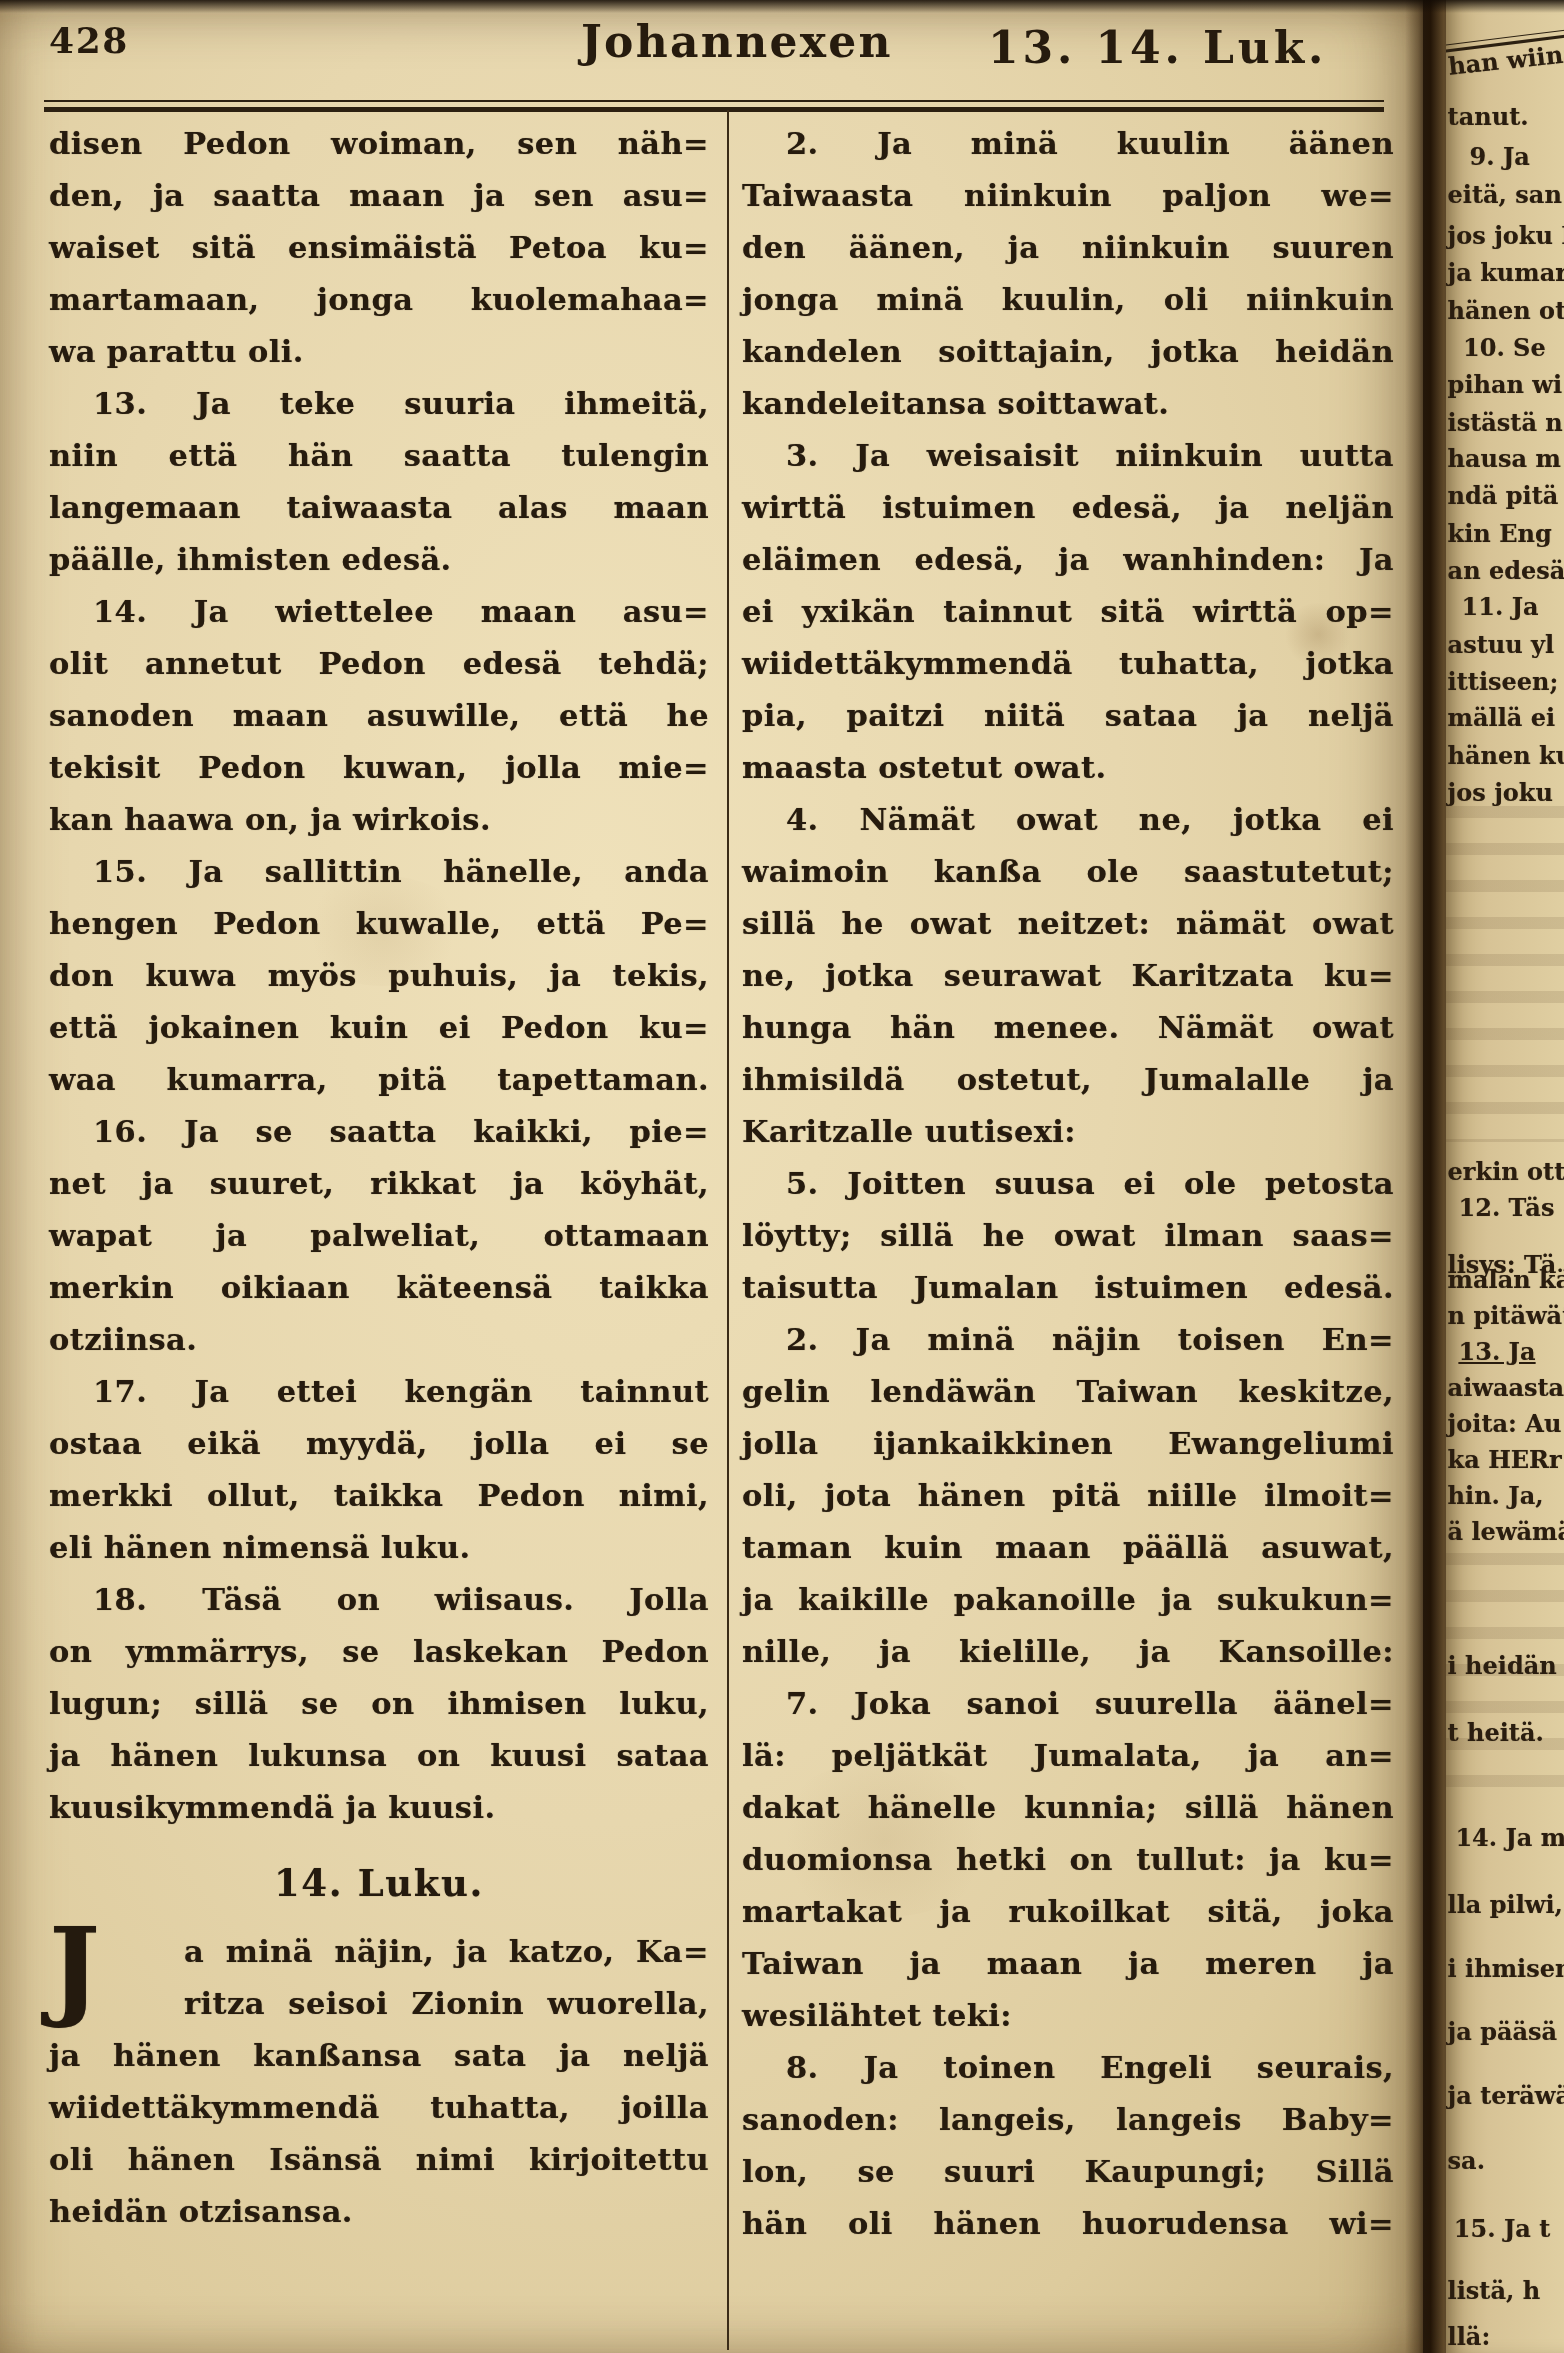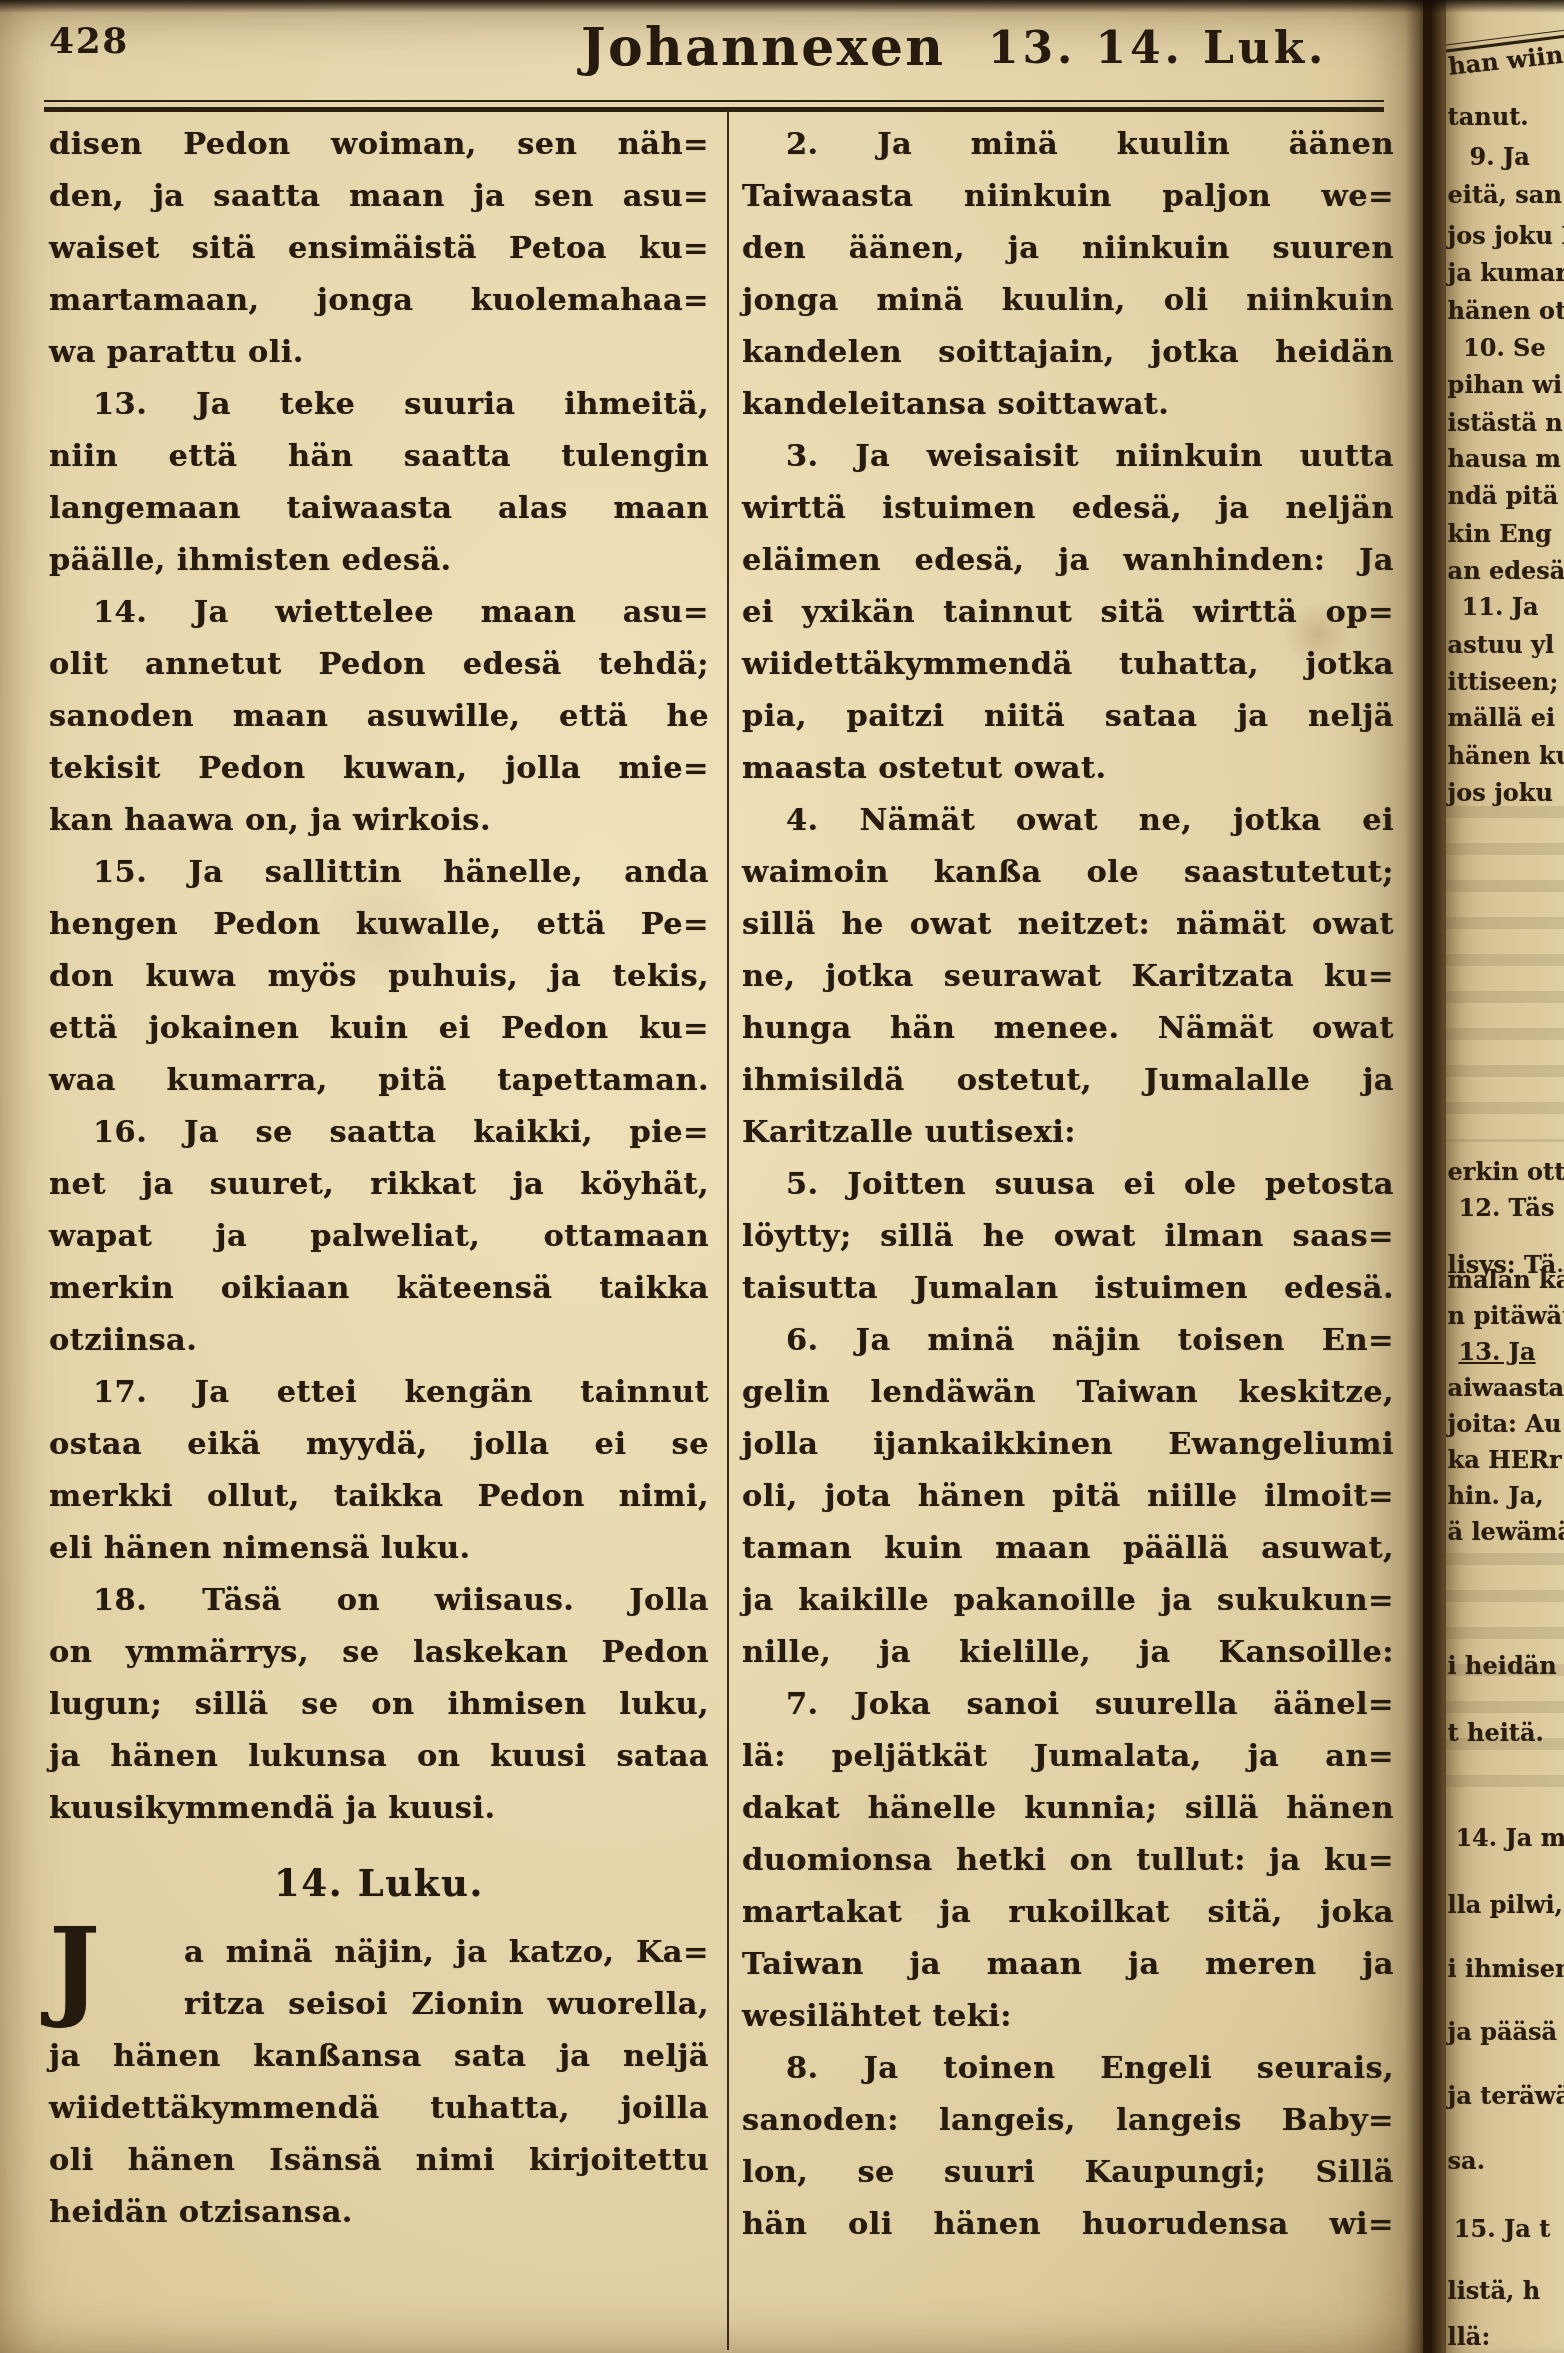--- a/index.html
+++ b/index.html
@@ -19,21 +19,21 @@
   .top-shade{position:absolute;left:0;top:0;width:100%;height:12.5px;
     background:linear-gradient(to bottom, rgba(18,11,5,.85), rgba(18,11,5,0));}
 
   .stain{position:absolute;border-radius:50%;pointer-events:none;}
   .stain.s1{left:1283px;top:603px;width:70px;height:63px;background:radial-gradient(circle, rgba(120,85,40,.22), rgba(120,85,40,0) 70%);}
   .stain.s2{left:297px;top:876px;width:172px;height:110px;background:radial-gradient(circle, rgba(140,105,55,.10), rgba(140,105,55,0) 70%);}
   .stain.s3{left:767px;top:1761px;width:235px;height:156px;background:radial-gradient(circle, rgba(135,100,50,.10), rgba(135,100,50,0) 70%);}
 
   
   .pagenum{position:absolute;left:49px;top:19px;font-size:36px;font-weight:700;color:#261b0e;letter-spacing:1.6px;}
-  .running-title{position:absolute;left:581px;top:15.6px;font-size:52px;font-weight:700;color:#261b0e;letter-spacing:2.3px;}
+  .running-title{position:absolute;left:581px;top:15.6px;font-size:44px;font-weight:700;color:#261b0e;letter-spacing:2.3px;}
   .chapter-range{position:absolute;left:988px;top:4px;font-size:44px;font-weight:700;color:#261b0e;letter-spacing:3.9px;margin-top:18px;}
 
   .rule-double{position:absolute;left:44px;top:100px;width:1340px;height:4.7px;
     border-top:2.3px solid #2c2011;border-bottom:5.5px solid #2c2011;}
 
   .col-rule{position:absolute;left:727px;top:110px;width:2.3px;height:2240px;background:#3a2b17;}
 
   
   .col{position:absolute;top:117px;color:#261b0e;font-size:30.5px;font-weight:700;
        letter-spacing:0.4px;text-shadow:0 0 0.9px rgba(38,27,14,.55);}
@@ -153,21 +153,21 @@
           <div class="line indent">4. Nämät owat ne, jotka ei</div>
           <div class="line">waimoin kanßa ole saastutetut;</div>
           <div class="line">sillä he owat neitzet: nämät owat</div>
           <div class="line">ne, jotka seurawat Karitzata ku=</div>
           <div class="line">hunga hän menee. Nämät owat</div>
           <div class="line">ihmisildä ostetut, Jumalalle ja</div>
           <div class="line end">Karitzalle uutisexi:</div>
           <div class="line indent">5. Joitten suusa ei ole petosta</div>
           <div class="line">löytty; sillä he owat ilman saas=</div>
           <div class="line">taisutta Jumalan istuimen edesä.</div>
-          <div class="line indent">6. Ja minä näjin toisen En=</div>
+          <div class="line indent">2. Ja minä näjin toisen En=</div>
           <div class="line">gelin lendäwän Taiwan keskitze,</div>
           <div class="line">jolla ijankaikkinen Ewangeliumi</div>
           <div class="line">oli, jota hänen pitä niille ilmoit=</div>
           <div class="line">taman kuin maan päällä asuwat,</div>
           <div class="line">ja kaikille pakanoille ja sukukun=</div>
           <div class="line">nille, ja kielille, ja Kansoille:</div>
           <div class="line indent">7. Joka sanoi suurella äänel=</div>
           <div class="line">lä: peljätkät Jumalata, ja an=</div>
           <div class="line">dakat hänelle kunnia; sillä hänen</div>
           <div class="line">duomionsa hetki on tullut: ja ku=</div>

